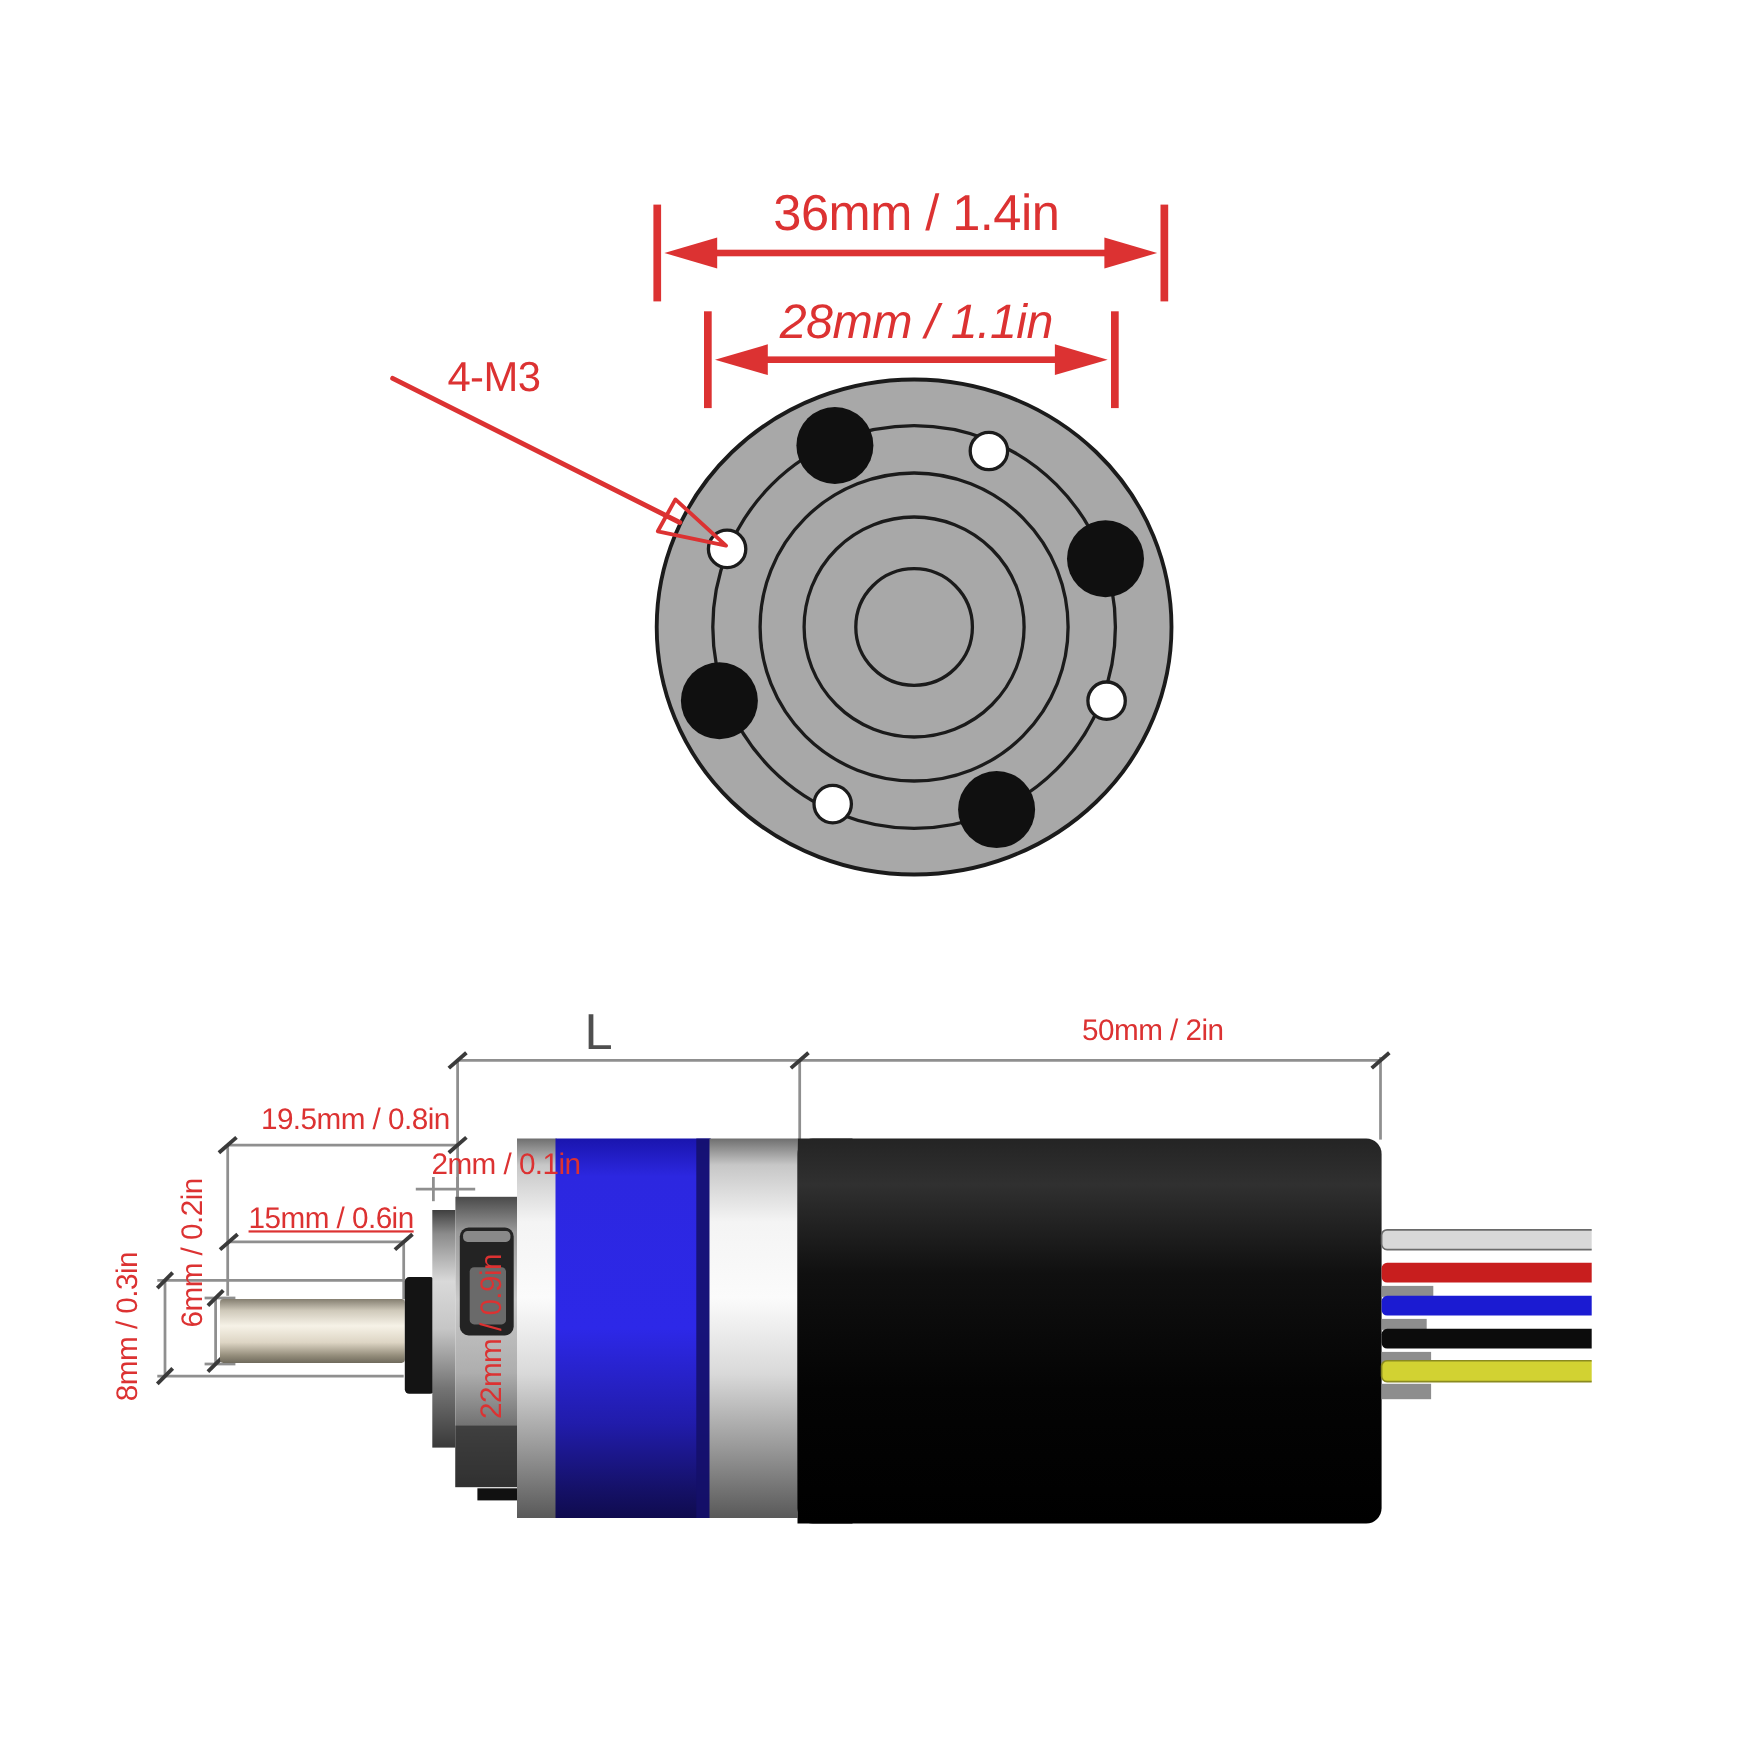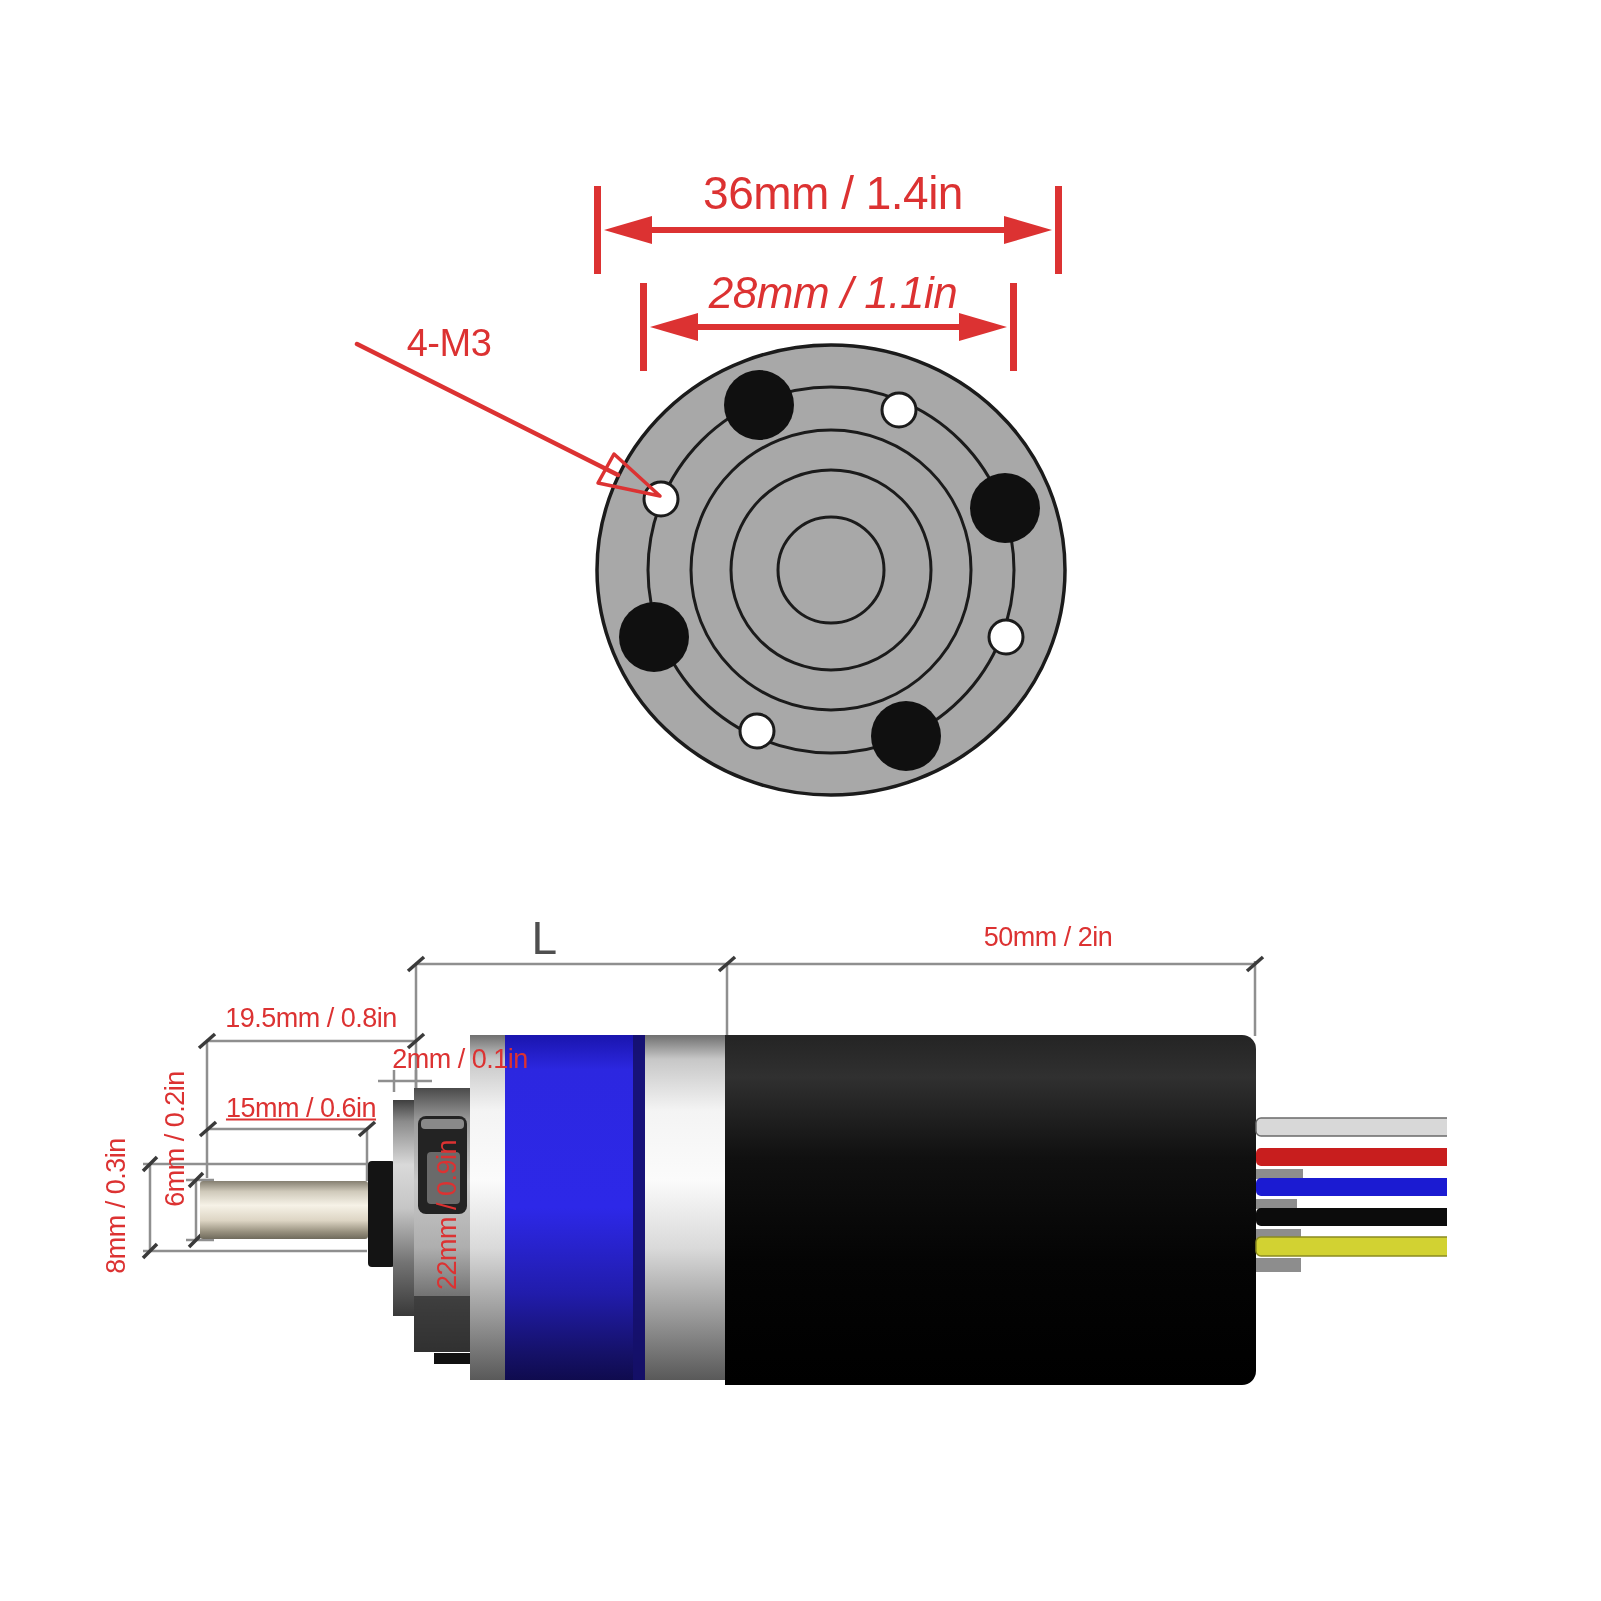--- a/index.html
+++ b/index.html
@@ -191,19 +191,19 @@
         </g>
     </g>
   </svg>
 
   <div class="lbl fs-big" style="left:833px;top:193px;">36mm / 1.4in</div>
   <div class="lbl fs-mid" style="left:833px;top:293px;font-style:italic;">28mm / 1.1in</div>
   <div class="lbl fs-m3" style="left:449px;top:343px;text-align:right;">4-M3</div>
 
   <div class="lbl lbl-dark" style="left:544px;top:938px;">L</div>
   <div class="lbl fs-dim" style="left:1028px;top:937px;margin-left:20px;">50mm / 2in</div>
-  <div class="lbl fs-dim" style="left:311px;top:1018px;">19.5mm / 0.8in</div>
+  <div class="lbl fs-dim" style="left:323px;top:1018px;">19.5mm / 0.8in</div>
   <div class="lbl fs-dim" style="left:460px;top:1059px;">2mm / 0.1in</div>
   <div class="lbl fs-dim" style="left:301px;top:1108px;text-decoration:underline;">15mm / 0.6in</div>
   <div class="lbl fs-dim rot" style="left:175px;top:1139px;">6mm / 0.2in</div>
   <div class="lbl fs-dim rot" style="left:116px;top:1206px;">8mm / 0.3in</div>
   <div class="lbl fs-dim rot" style="left:447px;top:1215px;">22mm / 0.9in</div>
 </div>
 
 </body></html>

